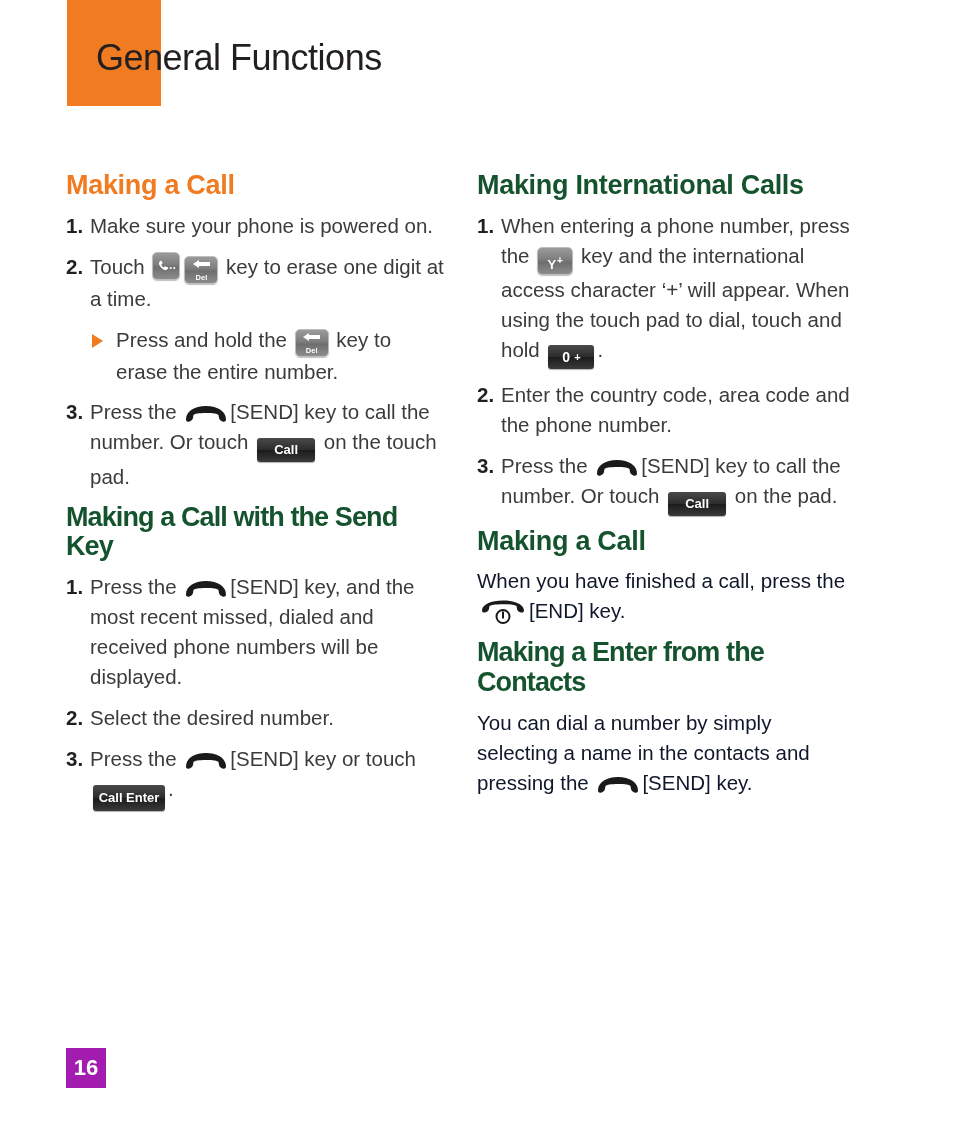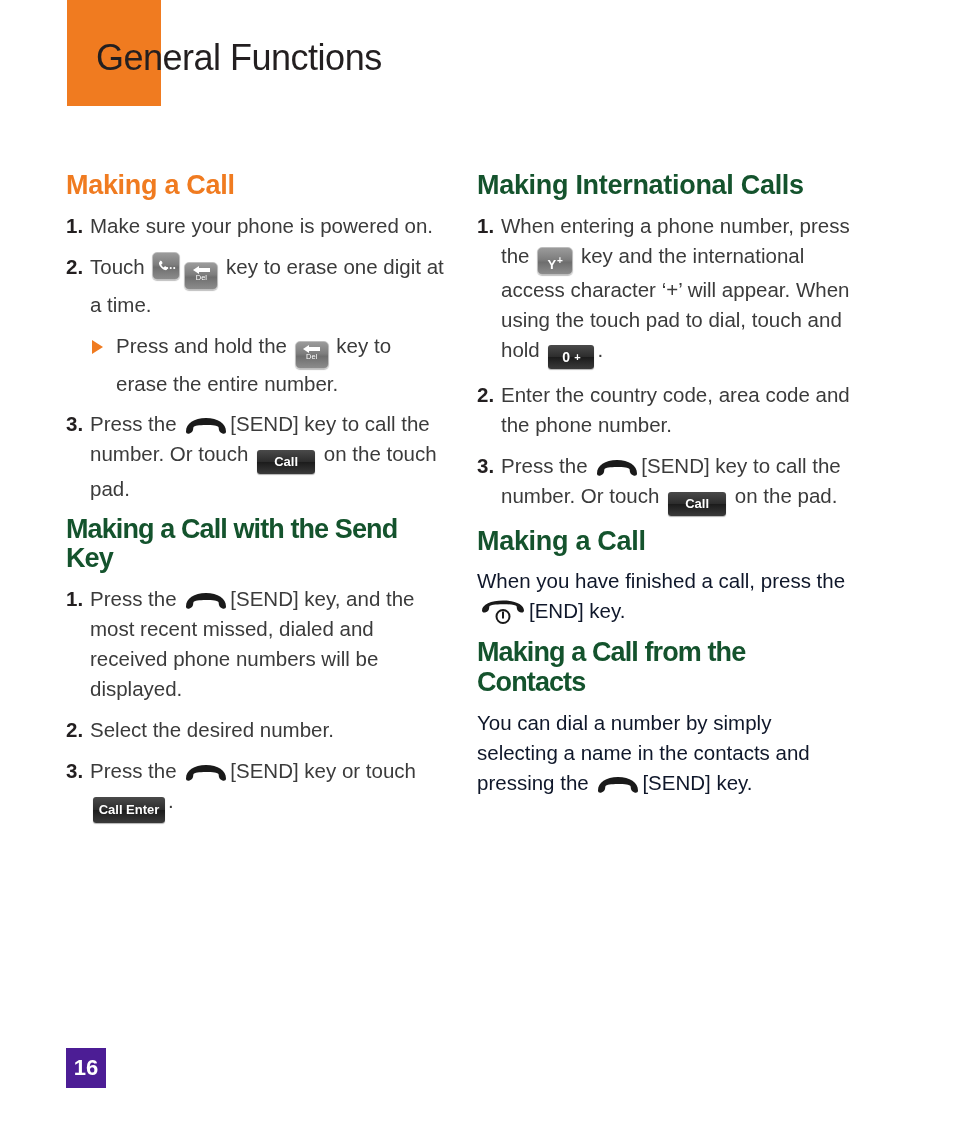--- a/index.html
+++ b/index.html
@@ -166,22 +166,22 @@
     left: 0; top: -1px;
     width: 0; height: 0;
     border-right: 6px solid #fff;
     border-top: 4px solid transparent;
     border-bottom: 4px solid transparent;
   }
   .keycap.del .lbl {
     display: block;
     font-size: 7.5px;
     line-height: 8px;
-    font-weight: normal;
-    margin-top: 1px;
+    font-weight: bold;
+    margin-top: 7px;
   }
   .keycap.yplus {
     width: 34px; height: 26px;
     line-height: 26px;
     font-size: 13px;
     font-weight: bold;
   }
   .keycap.yplus .sup {
     font-size: 10px;
     vertical-align: 5px;
@@ -213,21 +213,21 @@
   .glyph.send { width: 44px; height: 20px; }
   .glyph.end  { width: 48px; height: 26px; vertical-align: -7px; }
 
   
   .page-number {
     position: absolute;
     left: 66px;
     top: 1048px;
     width: 40px;
     height: 40px;
-    background: #4c1d95;
+    background: #a21caf;
     color: #ffffff;
     font-size: 22px;
     font-weight: bold;
     text-align: center;
     line-height: 40px;
   }
 </style>
 </head>
 <body>
 
@@ -323,21 +323,21 @@
     <h2 class="sec sec-gap">Making a Call</h2>
 
     <p class="para">
       <span>When you have finished a call, press the </span><svg class="glyph end" viewBox="0 0 48 26">
         <path d="M3 11.5C3 5.5 12 1.5 24 1.5s21 4 21 10c0 1.5-1.3 2.4-3 2-2.2-.5-3.6-1.6-4-3.4-.3-1.3-.2-2.4-.6-3-.8-1.1-5.3-1.9-13.4-1.9S11.4 6 10.6 7.1c-.4.6-.3 1.7-.6 3-.4 1.8-1.8 2.9-4 3.4-1.7.4-3-.5-3-2z" fill="#1a1a1a"></path>
         <circle cx="24" cy="17.5" r="6.5" fill="none" stroke="#1a1a1a" stroke-width="2"></circle>
         <rect x="23" y="12.5" width="2" height="7" fill="#1a1a1a"></rect>
       </svg><span>[END] key.</span>
     </p>
 
-    <h2 class="sec tight sec-gap">Making a Call from the Contacts</h2>
+    <h2 class="sec tight sec-gap">Making a Enter from the Contacts</h2>
 
 
     <p class="para">
       <span>You can dial a number by simply selecting a name in the contacts and pressing the </span><svg class="glyph send" viewBox="0 0 44 20">
         <path d="M2 16.5c0-8 8-13.5 20-13.5s20 5.5 20 13.5c0 1.6-1.3 2.6-3 2.2-2.2-.5-3.6-1.7-4-3.6-.3-1.4-.2-2.6-.6-3.2-.8-1.2-5.3-2-12.4-2s-11.6.8-12.4 2c-.4.6-.3 1.8-.6 3.2-.4 1.9-1.8 3.1-4 3.6-1.7.4-3-.6-3-2.2z" fill="#1a1a1a"></path>
       </svg><span>[SEND] key.</span>
     </p>
   </div>
 </div>
 

